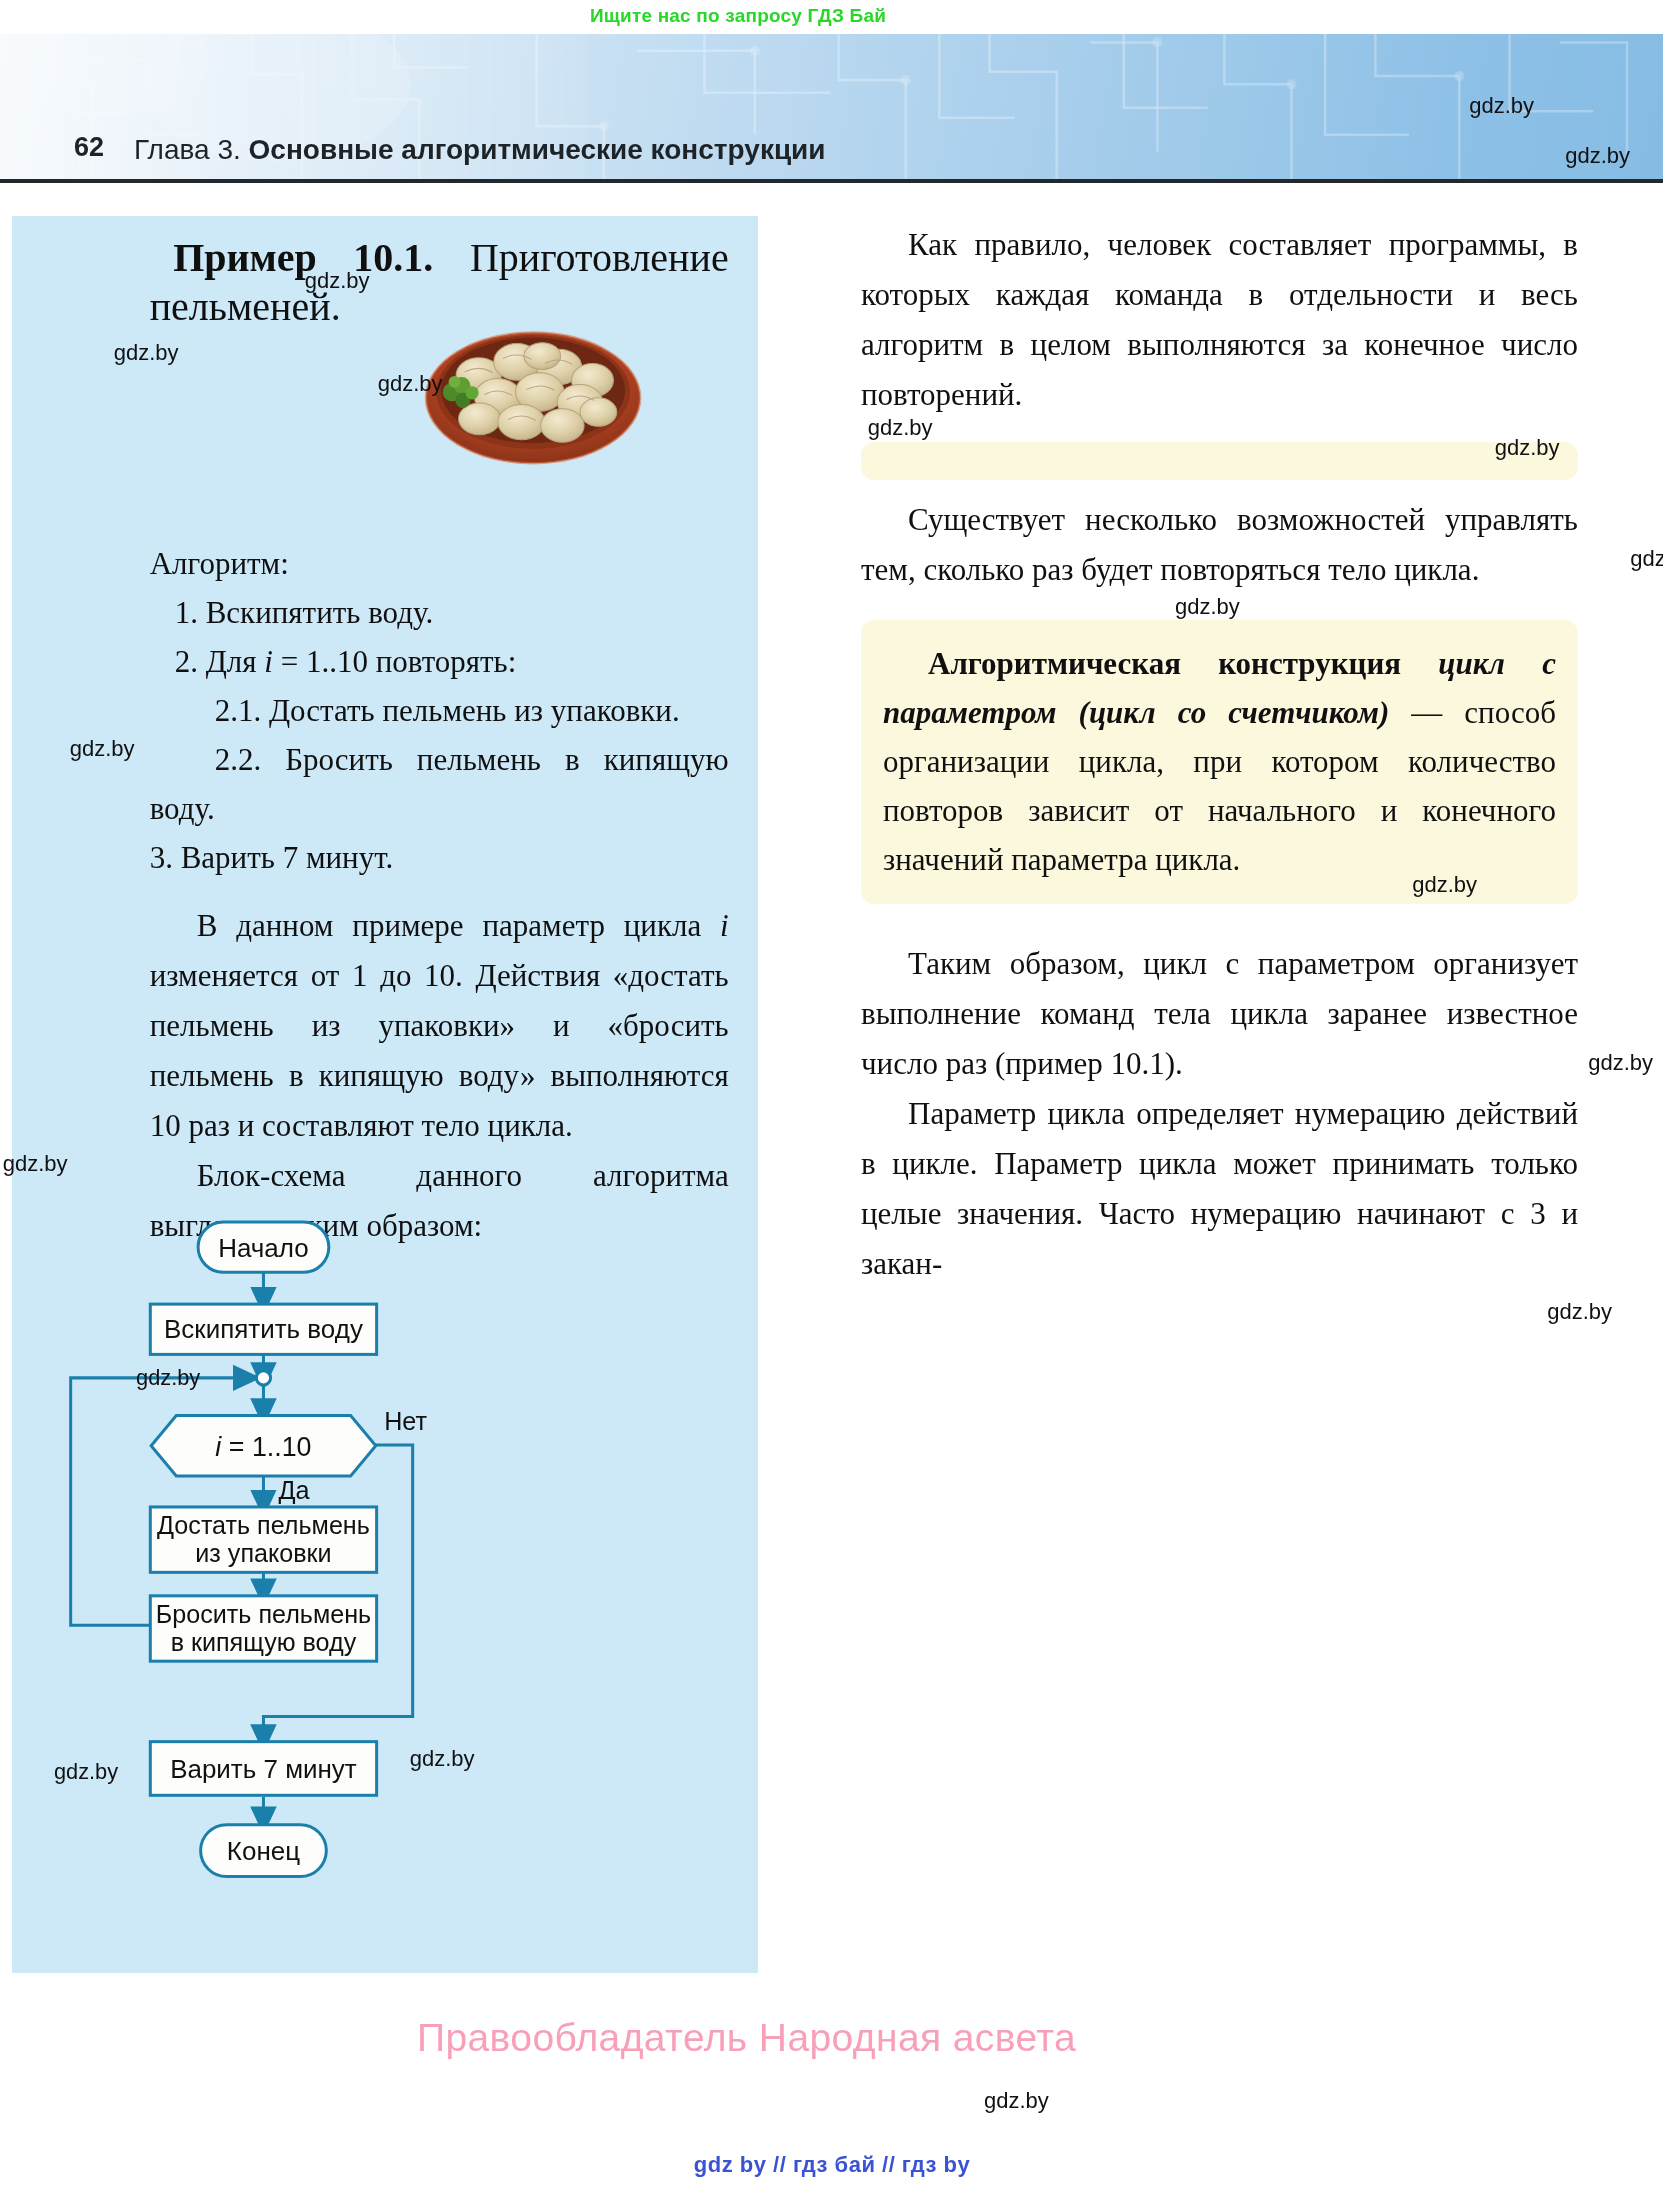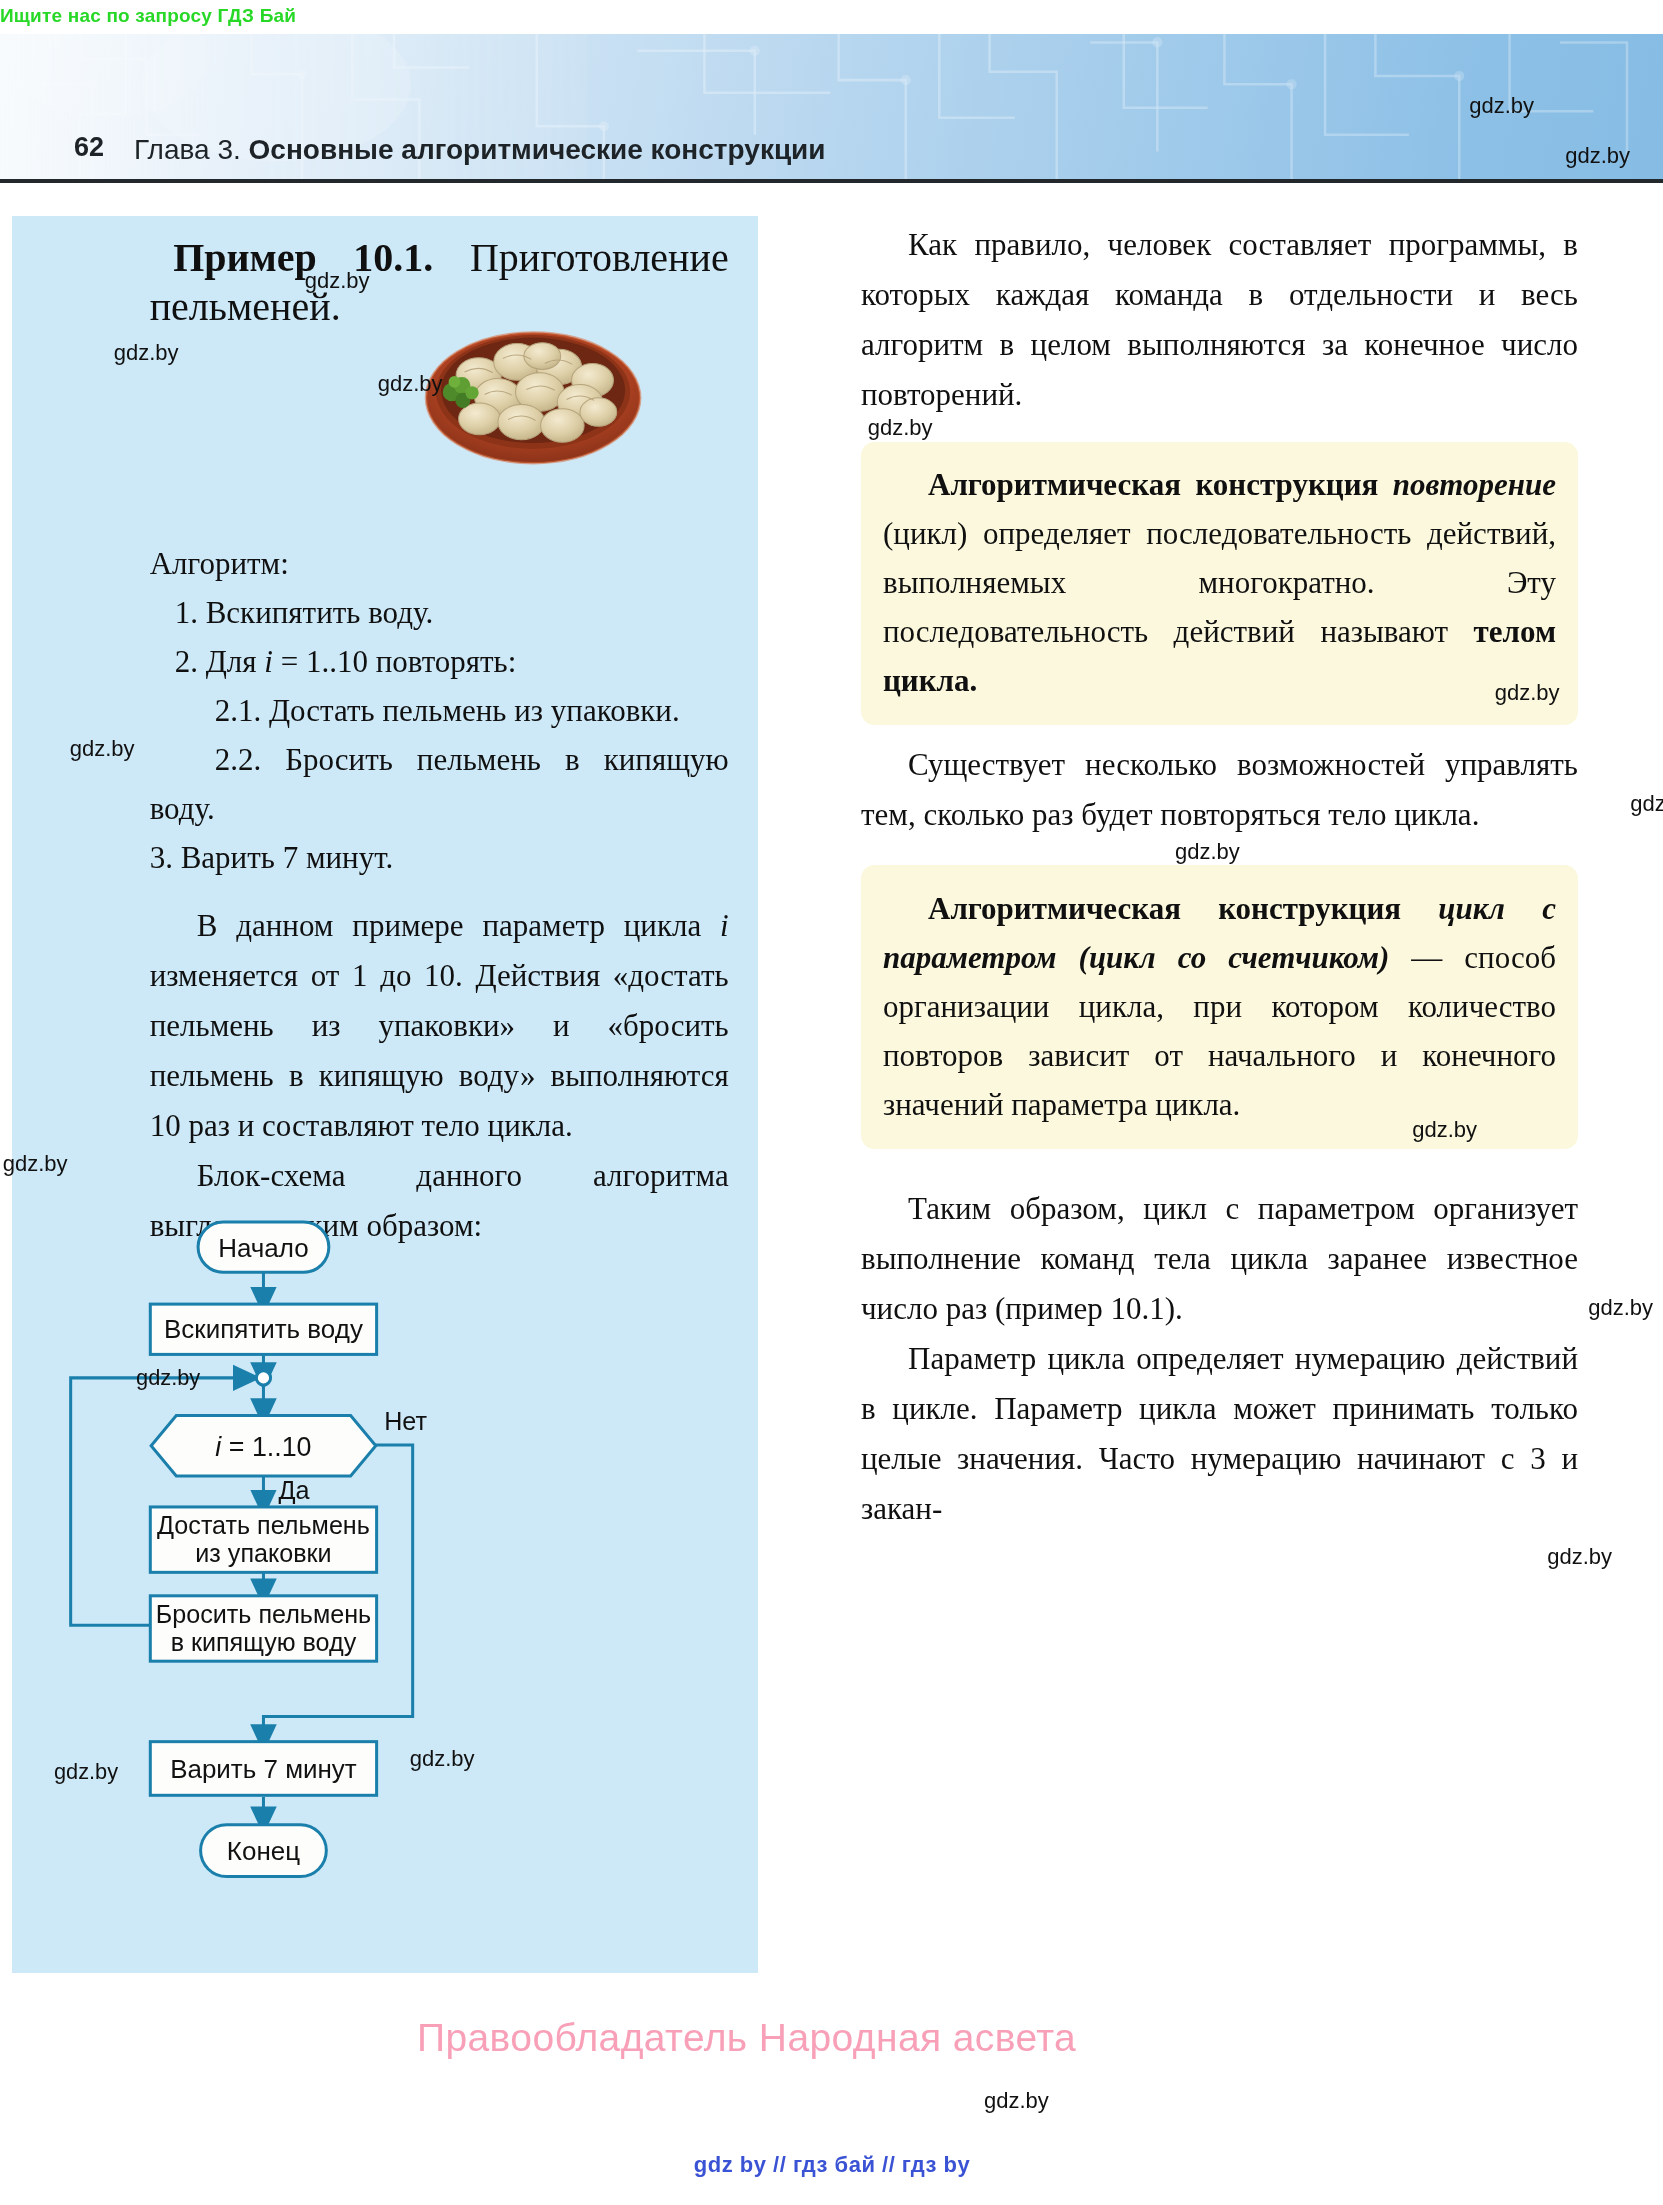--- a/index.html
+++ b/index.html
@@ -7,21 +7,21 @@
   body{
     width:1664px;height:2205px;position:relative;overflow:hidden;
     font-family:"Liberation Serif", serif;
     -webkit-font-smoothing:antialiased;
   }
   .page{position:absolute;inset:0;background:#fff;}
 
   
   .topbanner{
     position:absolute;left:0;top:0;width:1476px;height:32px;
-    display:flex;align-items:center;justify-content:flex-start;
+    display:flex;align-items:center;justify-content:center;
     font-family:"Liberation Sans", sans-serif;
     font-size:19px;font-weight:bold;color:#27d827;letter-spacing:0.2px;
   }
 
   
   .headerband{
     position:absolute;left:0;top:34px;width:1664px;height:149px;
     background:
       linear-gradient(100deg,#f3f8fc 0%, #e2eef8 14%, #cfe4f4 30%, #bcd9f0 46%, #a9cfec 62%, #9ac7e9 76%, #8dc0e6 88%, #86bce4 100%);
     overflow:hidden;
@@ -360,26 +360,20 @@
 
     <div class="bodytext" style="width:717px;">
       <span class="ind">Как правило, человек составляет программы, в которых каждая команда в отдельности и весь алгоритм в целом выполняются за конечное число повторений.</span>
     </div>
 
     <div style="position:relative;height:22px;">
       <div class="wm" style="position:absolute;left:6.7px;top:-5px;">gdz.by</div>
     </div>
 
     <div class="defbox" style="width:673px;">
-      <span class="ind">
-        <b class="bd">Алгоритмическая конструкция</b>
-        <em class="it"><b>повторение</b></em>
-        <span>(цикл) определяет последовательность действий, выполняемых многократно. Эту последовательность действий называют</span>
-        <b class="bd">телом цикла.</b>
-      </span>
       <div class="wm" style="position:absolute;right:18.4px;bottom:8.4px;">gdz.by</div>
     </div>
 
     <div style="position:relative;height:15px;"></div>
 
     <div class="bodytext" style="width:717px;position:relative;">
       <span class="ind">Существует несколько возможностей управлять тем, сколько раз будет повторяться тело цикла.</span>
       <div class="wm" style="position:absolute;right:-117px;top:39px;">gdz.by</div>
     </div>
 

